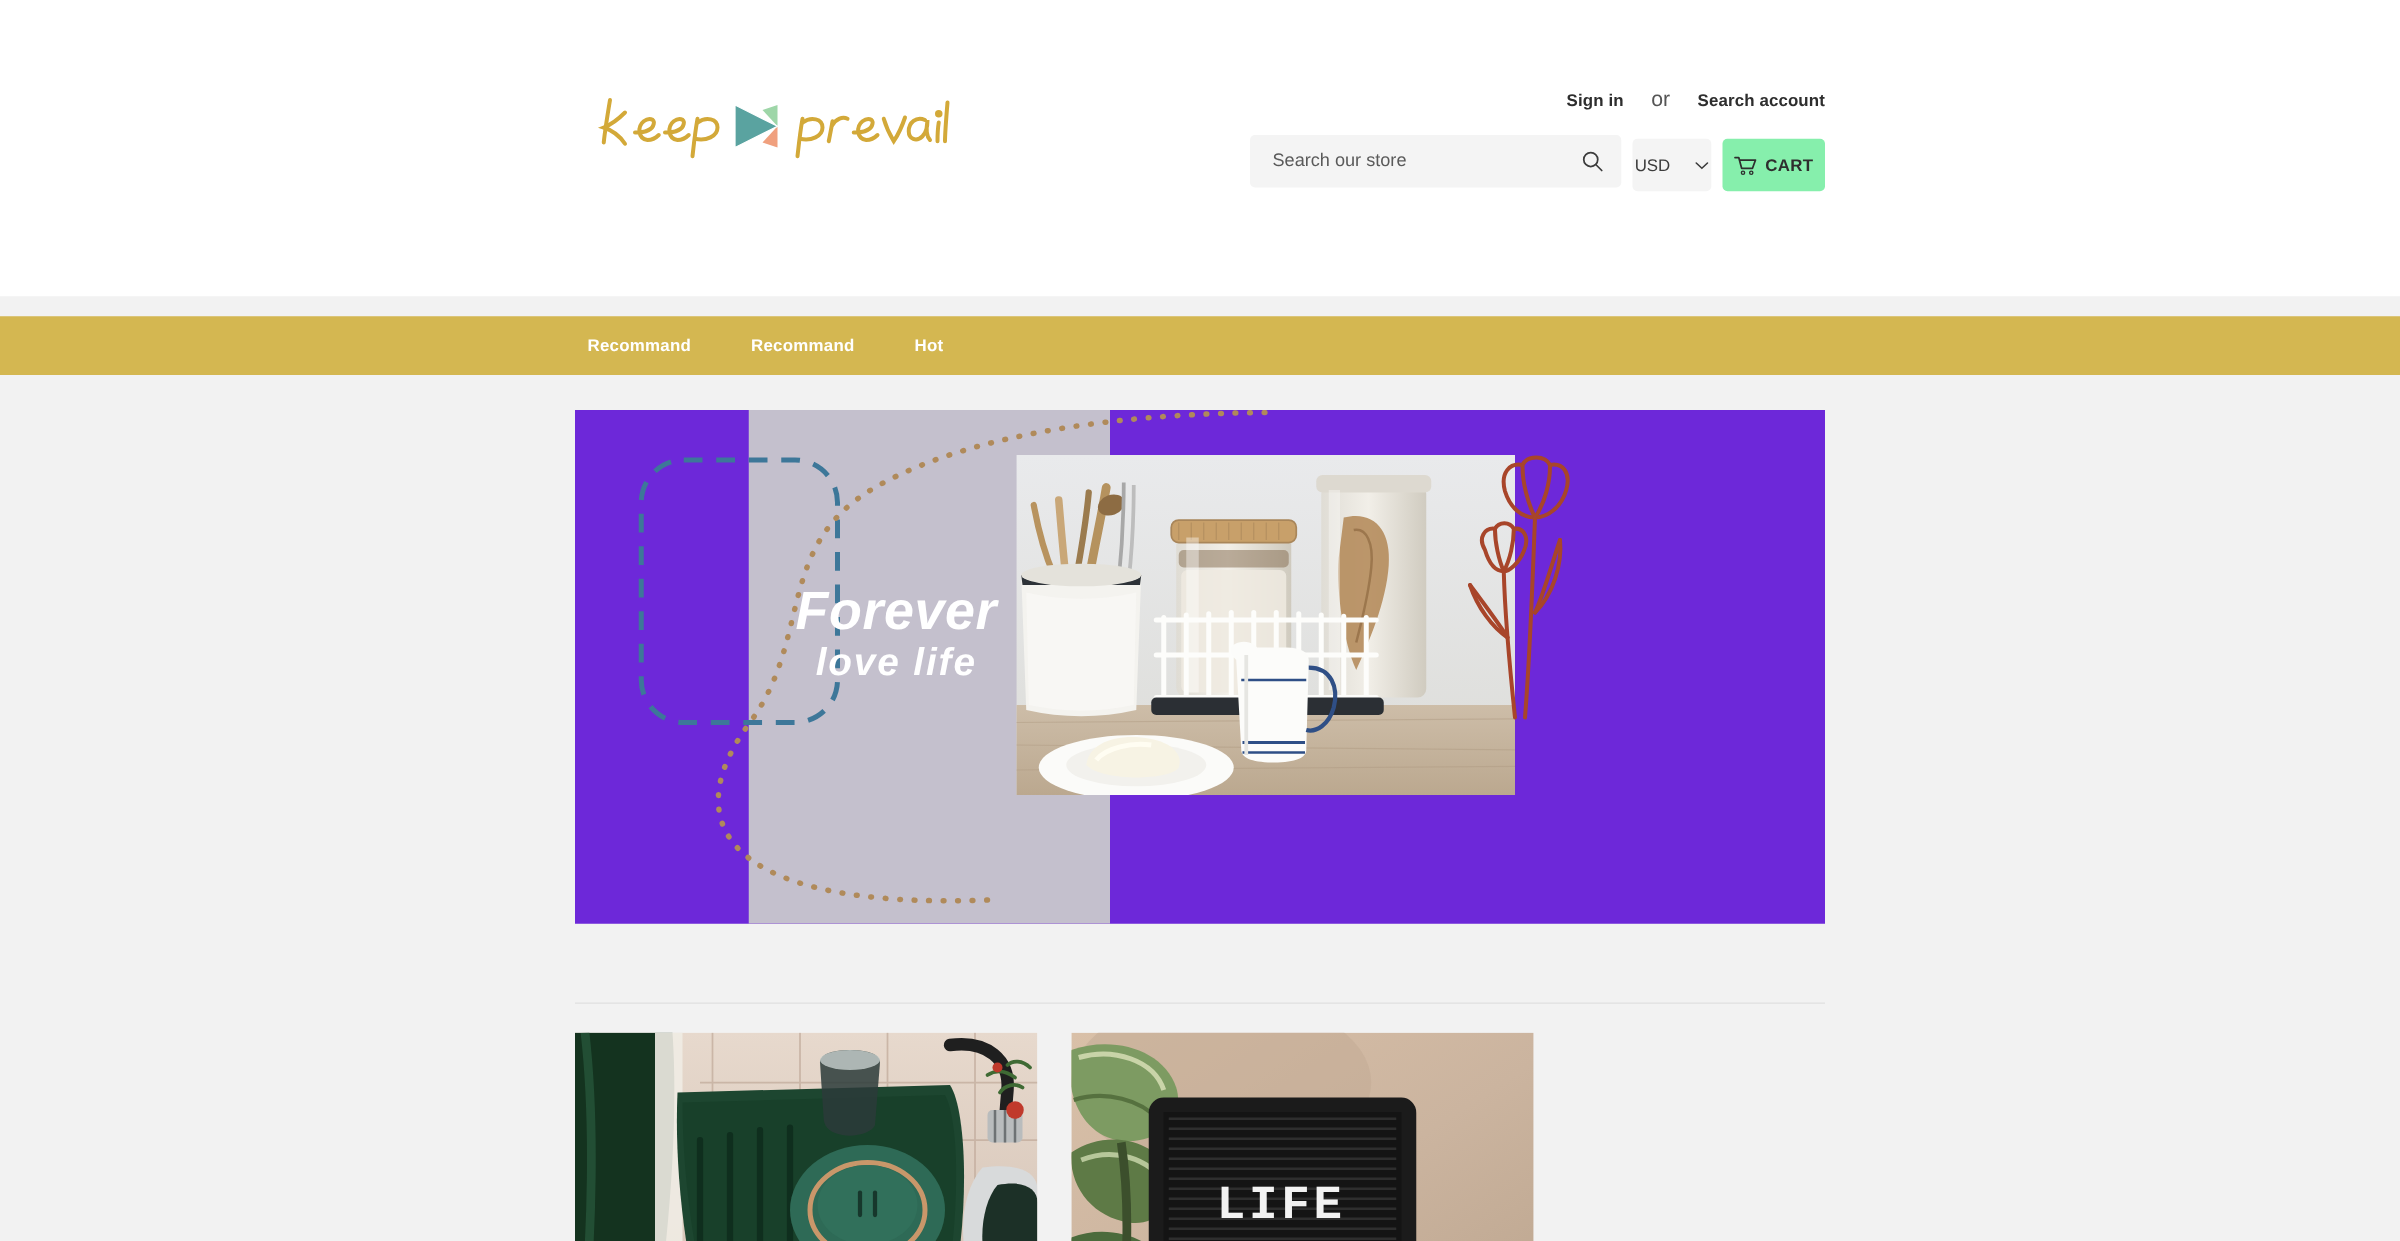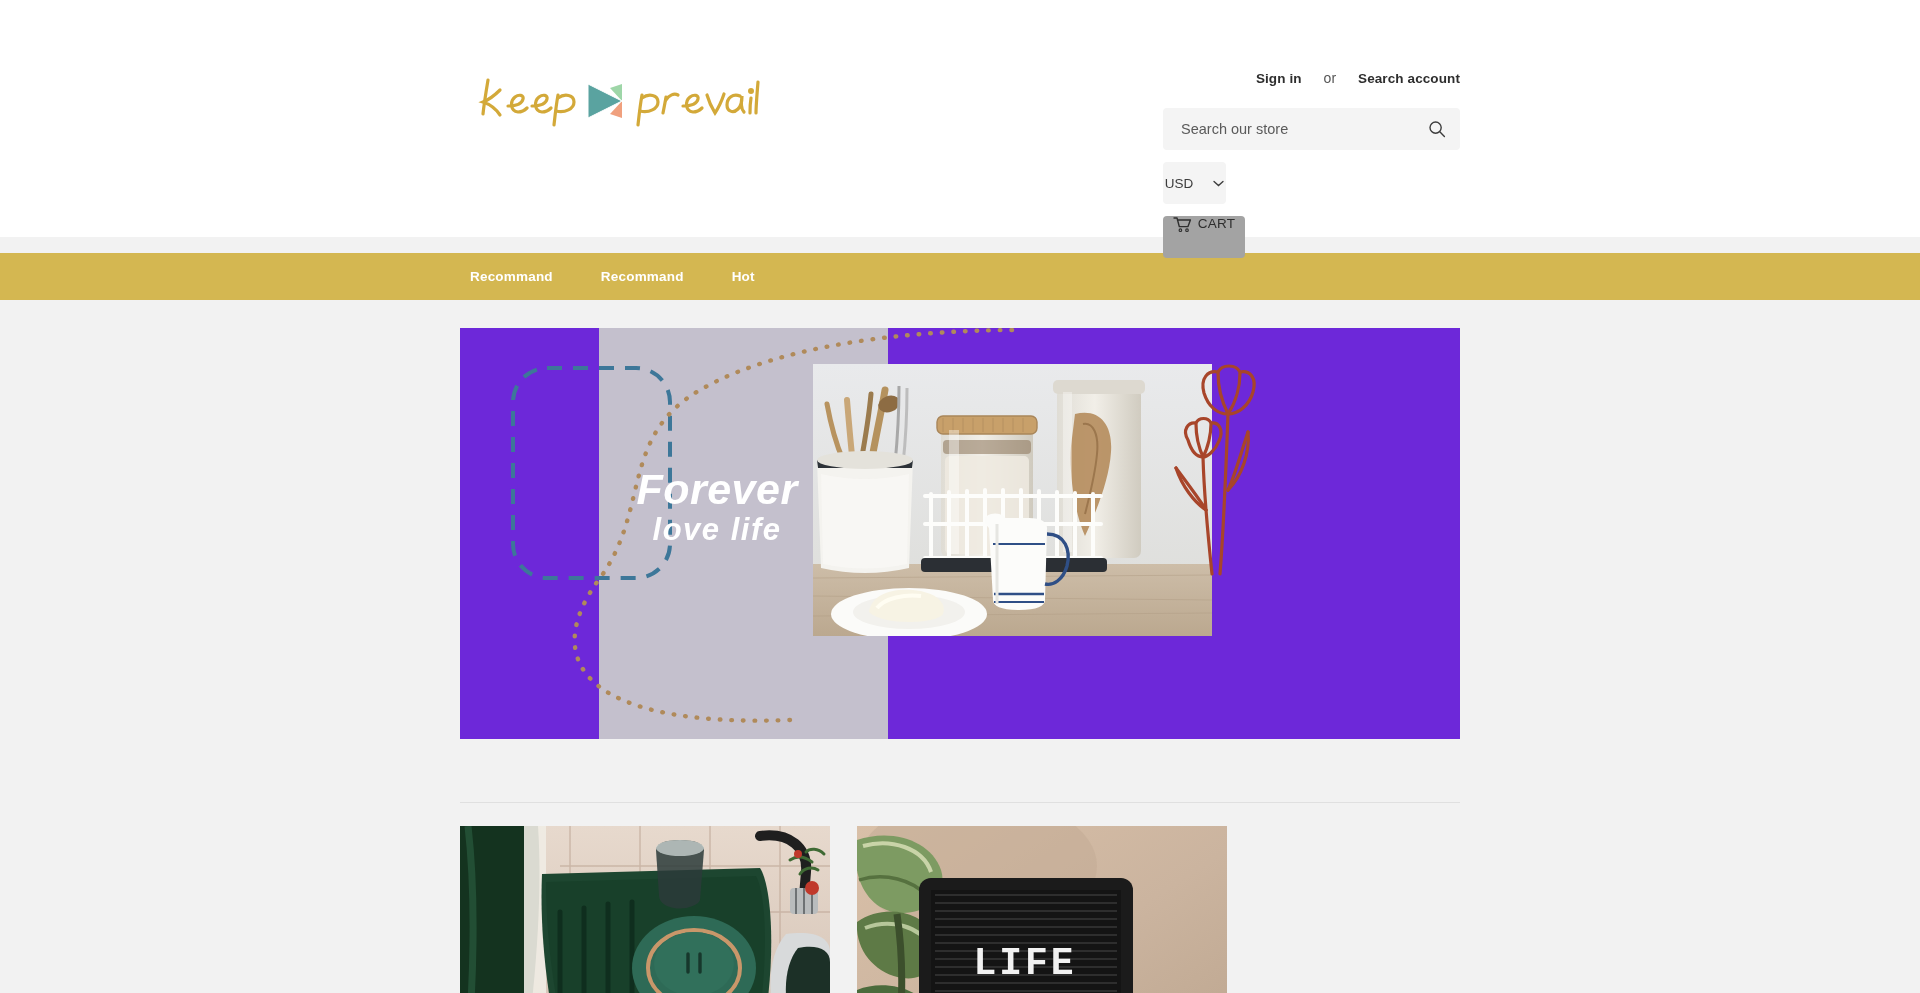--- a/index.html
+++ b/index.html
@@ -46,32 +46,31 @@
     color: #3a3a3a;
   }
   .account-row .link {
     font-weight: bold;
     color: #2e2e2e;
     text-decoration: none;
     letter-spacing: .1px;
   }
   .account-row .or {
     font-weight: normal;
-    font-size: 14px;
+    font-size: 17px;
     color: #555;
   }
 
   .tools-row {
     position: absolute;
     right: 0;
     top: 108px;
     display: flex;
     align-items: stretch;
     gap: 9px;
-    flex-direction: column;
   }
   .search-box {
     width: 297px;
     height: 42px;
     background: #f4f4f4;
     border-radius: 4px;
     display: flex;
     align-items: center;
     padding: 0 12px 0 16px;
   }
@@ -103,27 +102,28 @@
     justify-content: center;
     gap: 20px;
     font-size: 13.5px;
     color: #3c3c3c;
     cursor: pointer;
     margin-top: 3px;
   }
   .cart-box {
     width: 82px;
     height: 42px;
-    background: #a3a3a3;
+    background: #86efac;
     border-radius: 4px;
     display: flex;
+    align-items: center;
     justify-content: center;
     gap: 6px;
     font-size: 13.5px;
-    font-weight: normal;
+    font-weight: bold;
     color: #2e2e2e;
     cursor: pointer;
     margin-top: 3px;
     letter-spacing: .3px;
   }
 
   
   .navbar {
     background: #d4b751;
     height: 47px;

